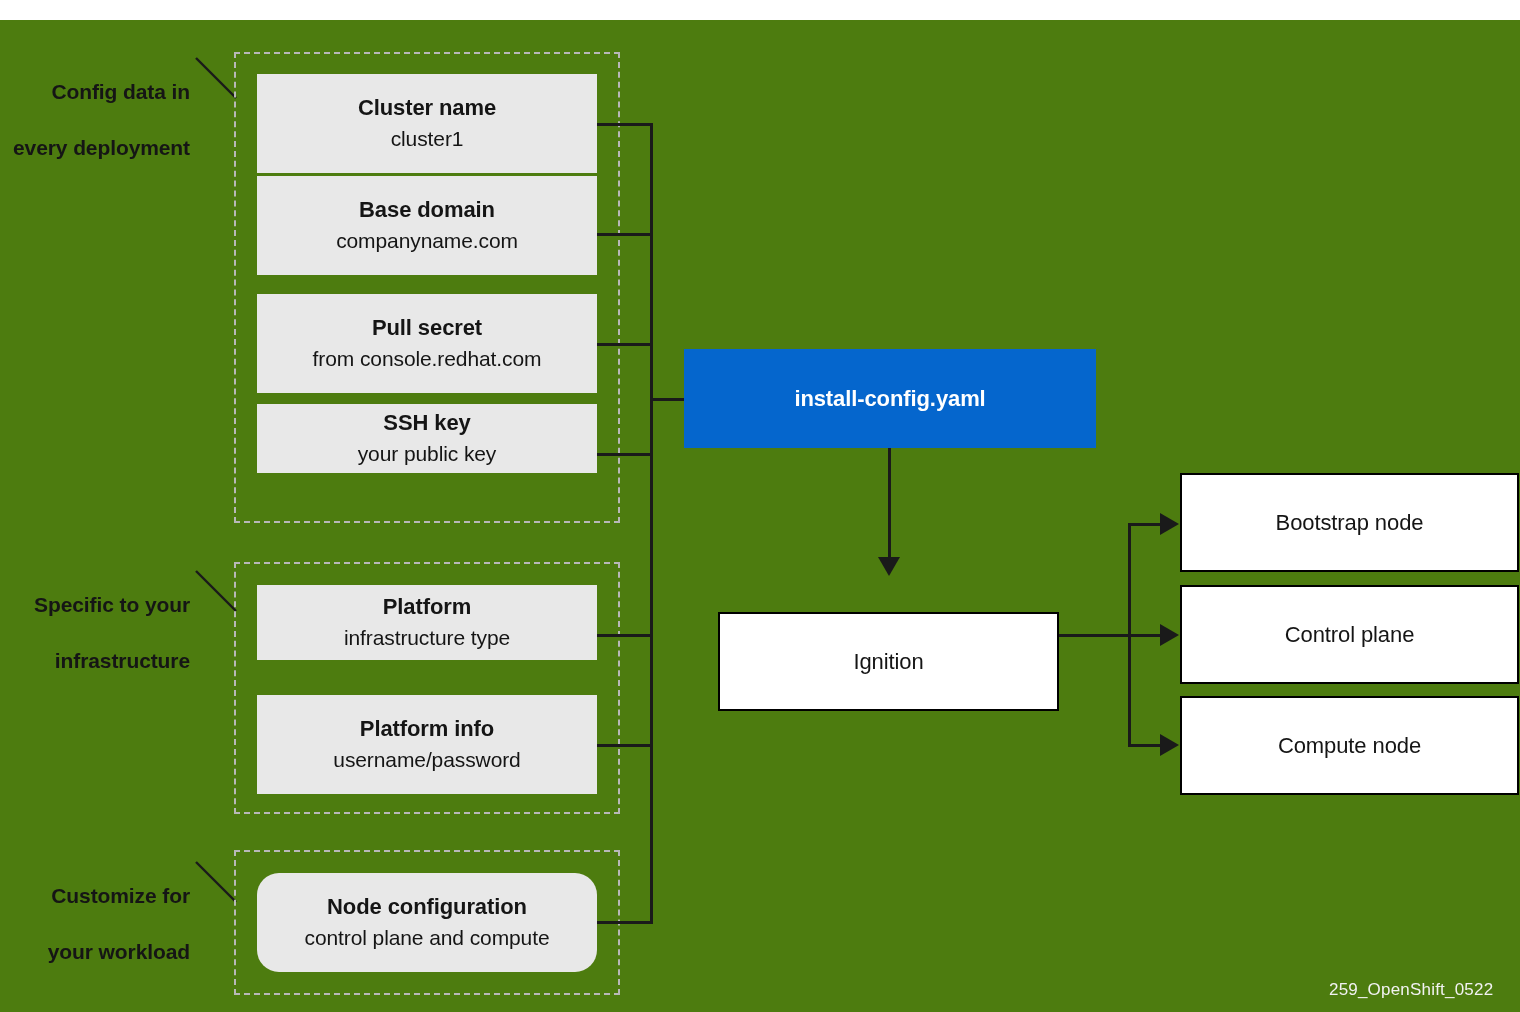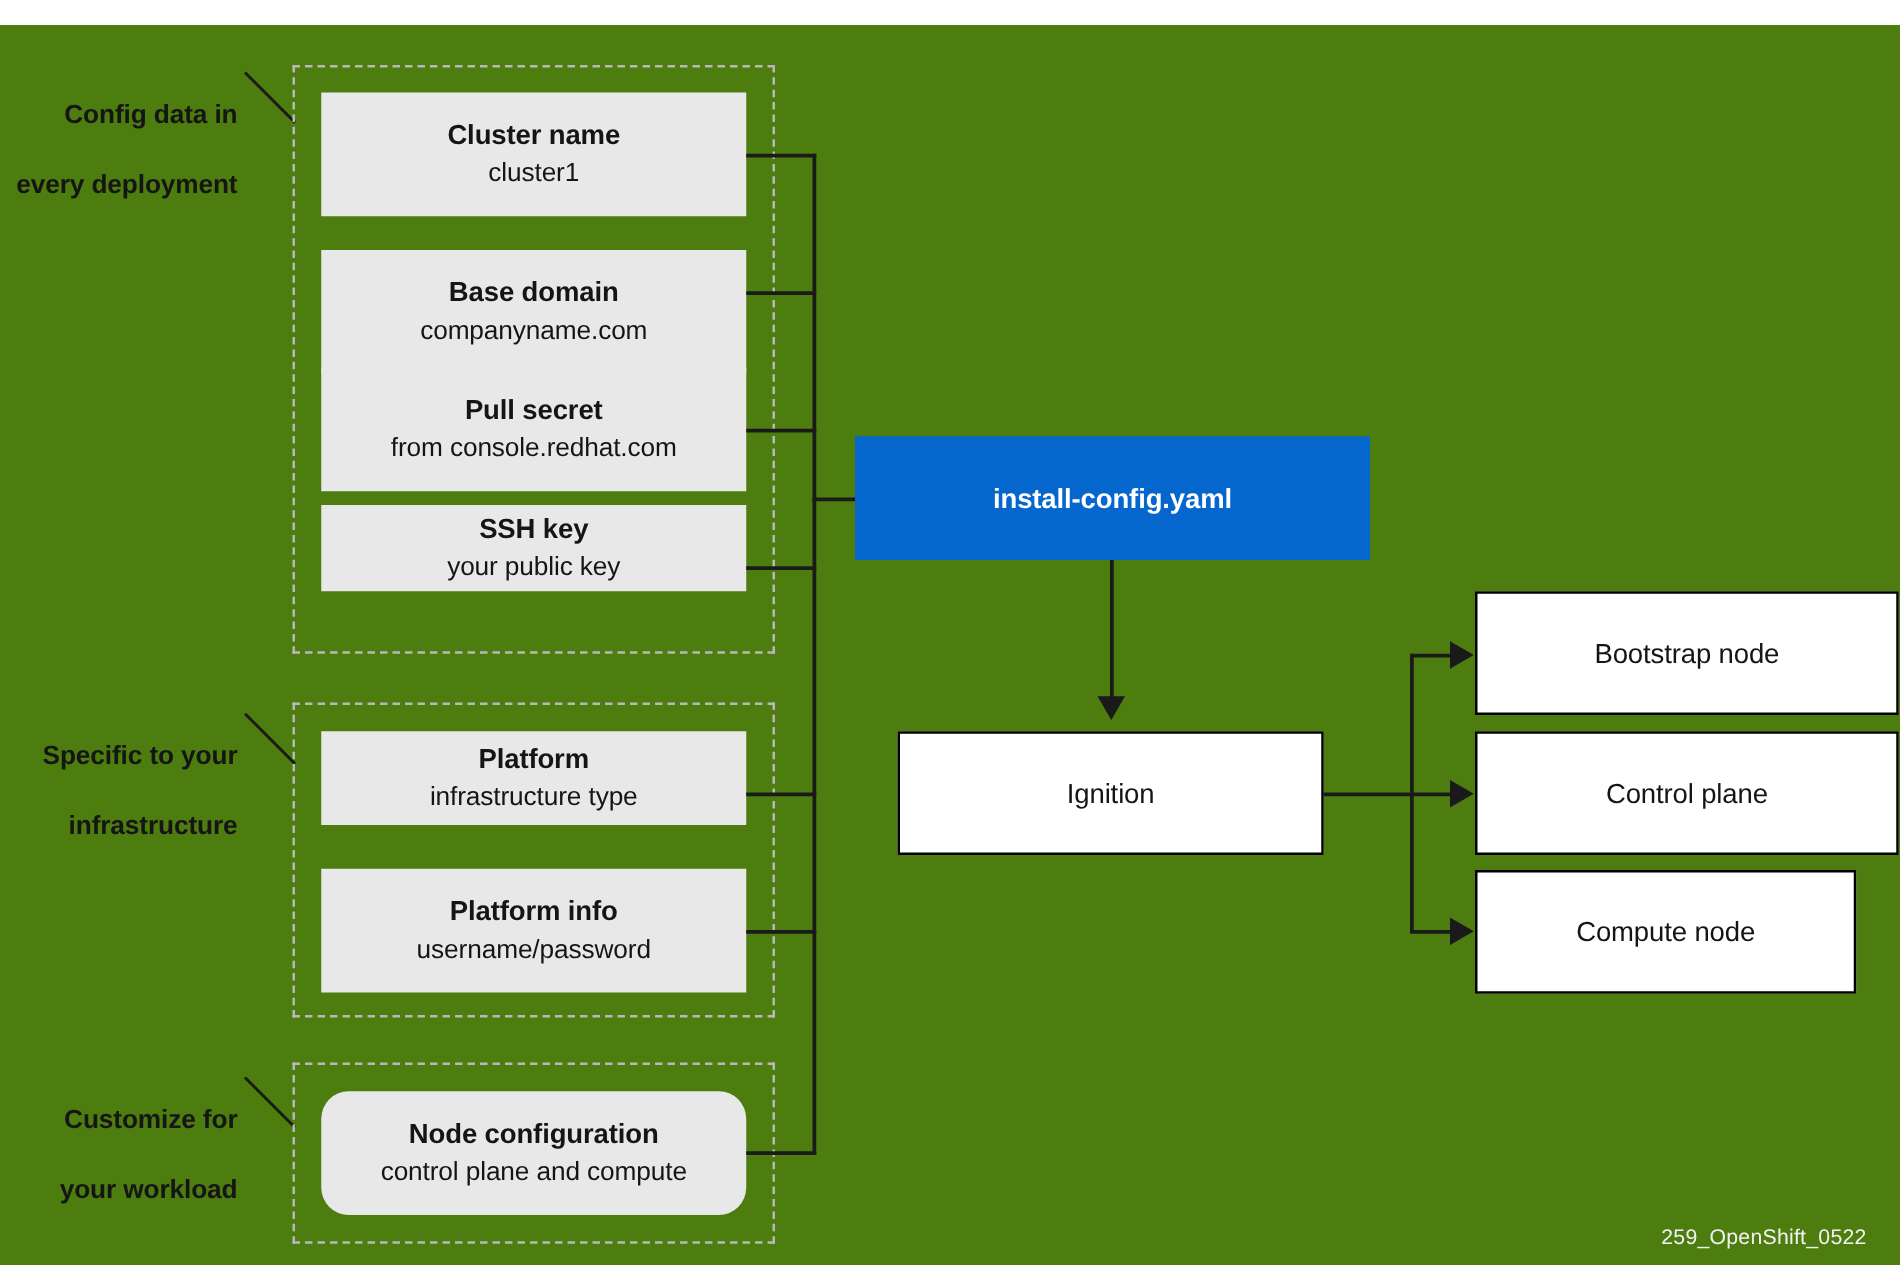--- a/index.html
+++ b/index.html
@@ -172,21 +172,21 @@
     <line x1="0" y1="0" x2="40" y2="40"></line>
   </svg>
 
   <div class="group-box" style="left:234px; top:32px; width:386px; height:471px;"></div>
 
   <div class="config-card" style="left:257px; top:54px; width:340px; height:99px;">
     <div class="card-title">Cluster name</div>
     <div class="card-value">cluster1</div>
   </div>
 
-  <div class="config-card" style="left:257px; top:180px; width:340px; height:99px;">
+  <div class="config-card" style="left:257px; top:156px; width:340px; height:99px;">
     <div class="card-title">Base domain</div>
     <div class="card-value">companyname.com</div>
   </div>
 
   <div class="config-card" style="left:257px; top:274px; width:340px; height:99px;">
     <div class="card-title">Pull secret</div>
     <div class="card-value">from console.redhat.com</div>
   </div>
 
   <div class="config-card" style="left:257px; top:384px; width:340px; height:69px;">
@@ -226,21 +226,21 @@
   <div class="hline" style="left:650px; top:378px; width:50px;"></div>
   <div class="arrow-right" style="left:699px; top:368px;"></div>
 
   <div class="blue-filled" style="left:684px; top:329px; width:412px; height:99px;">
     <span>install-config.yaml</span>
   </div>
 
   <div class="vline" style="left:888px; top:428px; height:110px;"></div>
   <div class="arrow-down" style="left:878px; top:537px;"></div>
 
-  <div class="blue-outline" style="left:718px; top:565px; width:341px; height:99px;text-align:center;">
+  <div class="blue-outline" style="left:718px; top:592px; width:341px; height:99px;text-align:center;">
     <span>Ignition</span>
   </div>
 
   <div class="hline" style="left:1059px; top:614px; width:72px;"></div>
   <div class="vline" style="left:1128px; top:503px; height:222px;"></div>
 
   <div class="hline" style="left:1128px; top:503px; width:36px;"></div>
   <div class="arrow-right" style="left:1160px; top:493px;"></div>
 
   <div class="hline" style="left:1128px; top:614px; width:36px;"></div>
@@ -250,19 +250,19 @@
   <div class="arrow-right" style="left:1160px; top:714px;"></div>
 
   <div class="blue-outline" style="left:1180px; top:453px; width:339px; height:99px;">
     <span>Bootstrap node</span>
   </div>
 
   <div class="blue-outline" style="left:1180px; top:565px; width:339px; height:99px;">
     <span>Control plane</span>
   </div>
 
-  <div class="blue-outline" style="left:1180px; top:676px; width:305px; height:99px;">
+  <div class="blue-outline" style="left:1180px; top:676px; width:339px; height:99px;">
     <span>Compute node</span>
   </div>
 
   <div class="watermark" style="left:1329px; top:960px;">259_OpenShift_0522</div>
 
 </div>
 
 </body></html>

